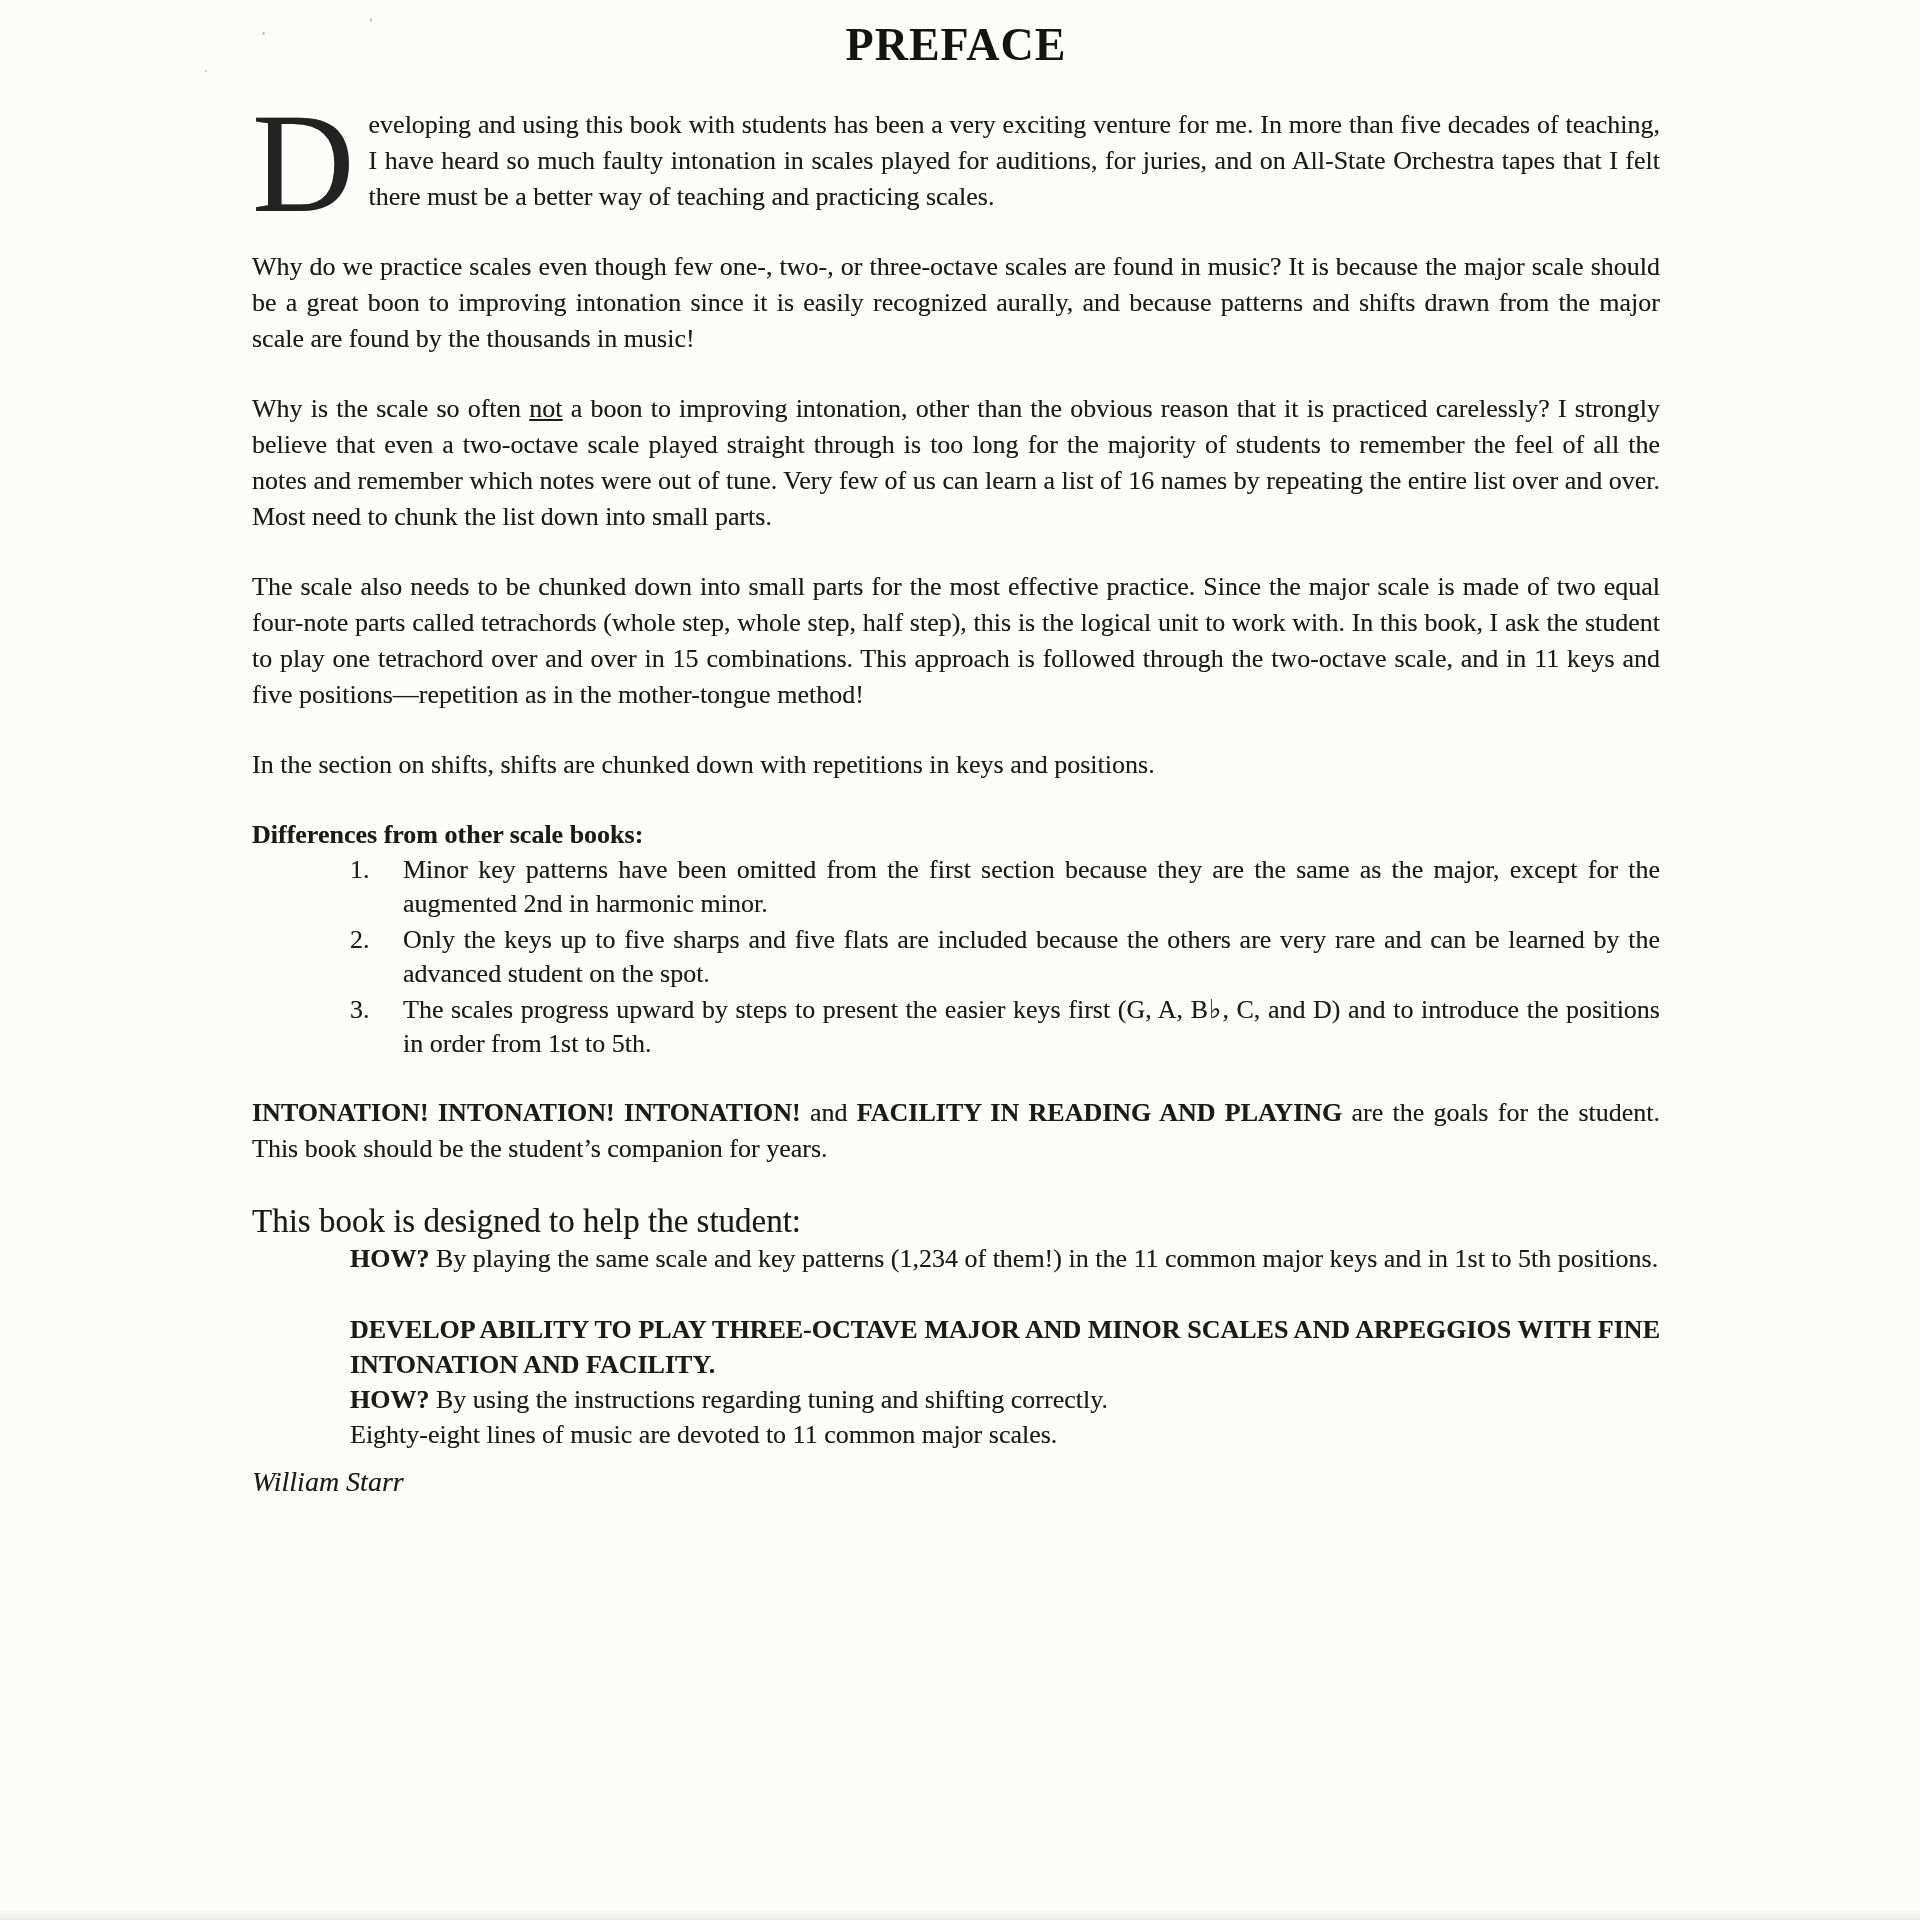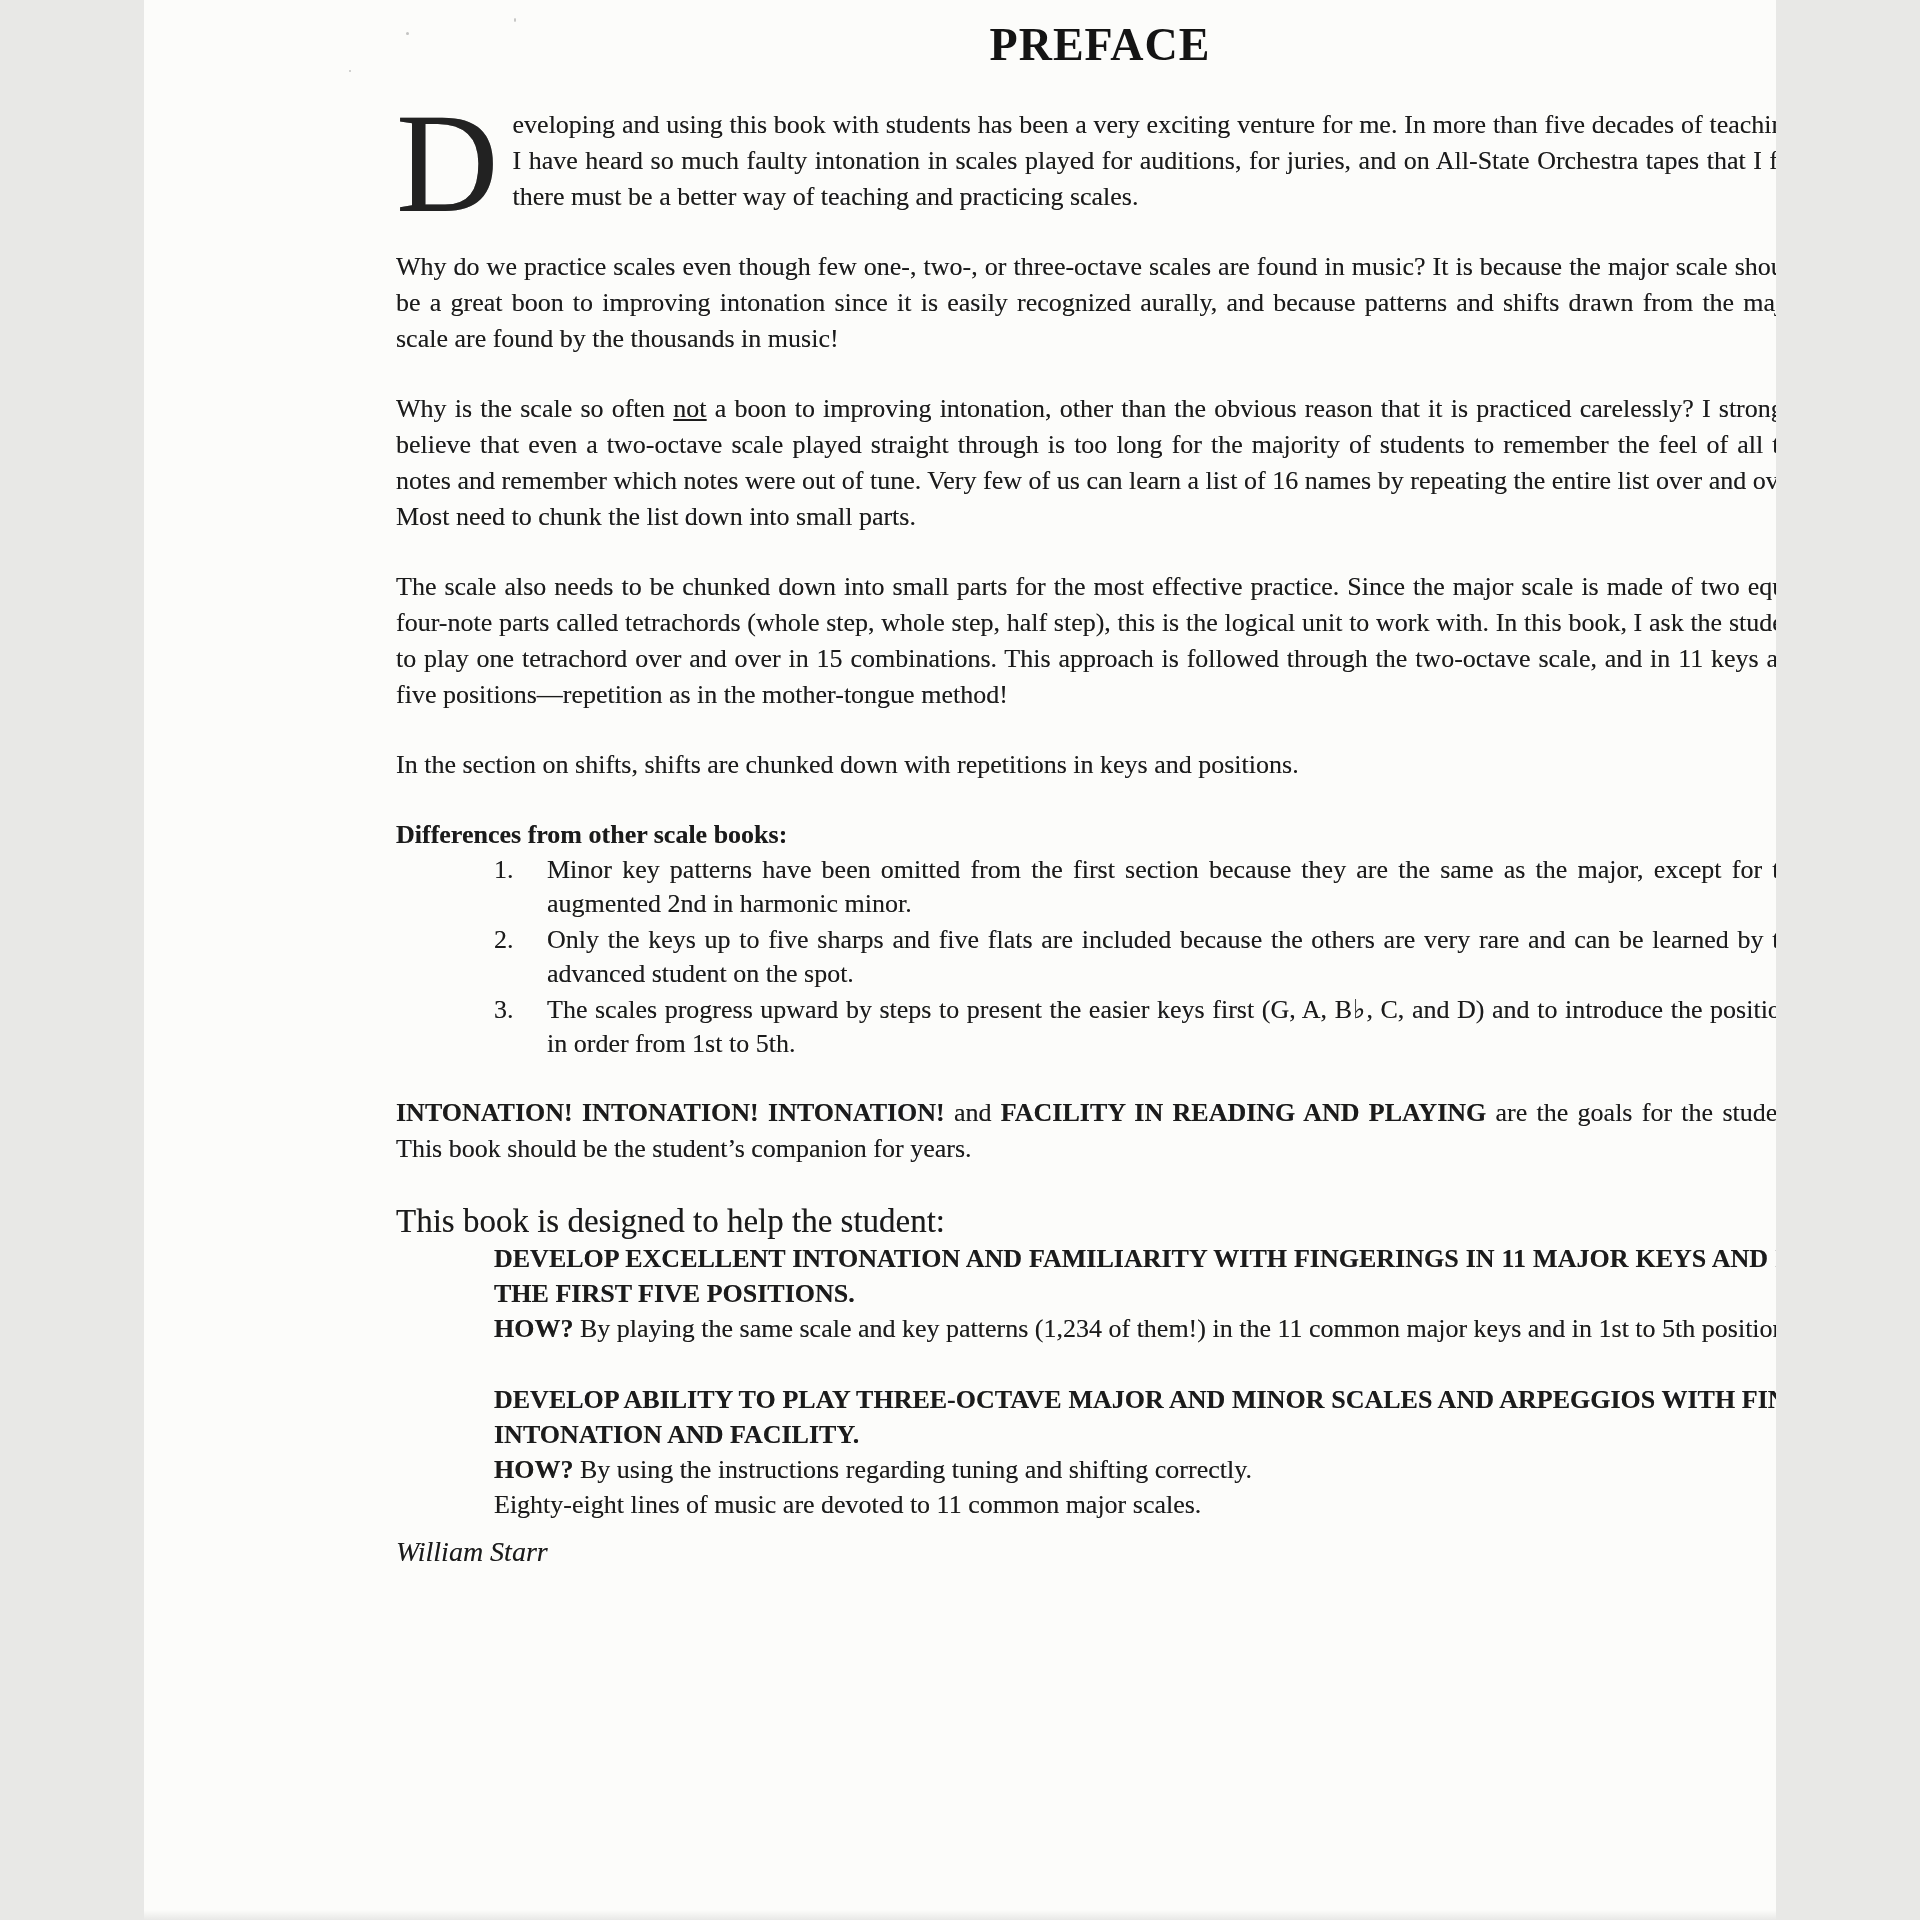--- a/index.html
+++ b/index.html
@@ -1,18 +1,18 @@
 <!DOCTYPE html>
 <html><head>
 <meta charset="utf-8">
 <style>
   html, body { margin: 0; padding: 0; background: #e8e8e6; }
   .page {
     position: relative;
-    width: 1632px;
+    width: 1920px;
     height: 1920px;
     margin: 0 auto;
     background: #fcfcfa;
     overflow: hidden;
     font-family: "Liberation Serif", "DejaVu Serif", serif;
     color: #1b1b1b;
   }
   .content {
     position: absolute;
     left: 252px;
@@ -139,21 +139,20 @@
         <span class="li-num">3.</span>
         <span class="li-text">The scales progress upward by steps to present the easier keys first (G, A, B♭, C, and D) and to introduce the positions in order from 1st to 5th.</span>
       </div>
     </div>
 
     <p class="body goals-intro"><b>INTONATION!  INTONATION!  INTONATION!</b><span> and </span><b>FACILITY IN READING AND PLAYING</b><span> are the goals for the student.  This book should be the student’s companion for years.</span></p>
 
     <h2 class="design-heading">This book is designed to help the student:</h2>
 
     <div class="goal-block">
-      <p class="goal-heading">DEVELOP EXCELLENT INTONATION AND FAMILIARITY WITH FINGERINGS IN 11 MAJOR KEYS AND IN THE FIRST FIVE POSITIONS.</p>
       <p class="goal-how"><b>HOW?</b><span> By playing the same scale and key patterns (1,234 of them!) in the 11 common major keys and in 1st to 5th positions.</span></p>
     </div>
 
 
     <div class="goal-block">
       <p class="goal-heading">DEVELOP ABILITY TO PLAY THREE-OCTAVE MAJOR AND MINOR SCALES AND ARPEGGIOS WITH FINE INTONATION AND FACILITY.</p>
       <p class="goal-how"><b>HOW?</b><span> By using the instructions regarding tuning and shifting correctly.</span></p>
       <p class="goal-extra">Eighty-eight lines of music are devoted to 11 common major scales.</p>
     </div>
 

